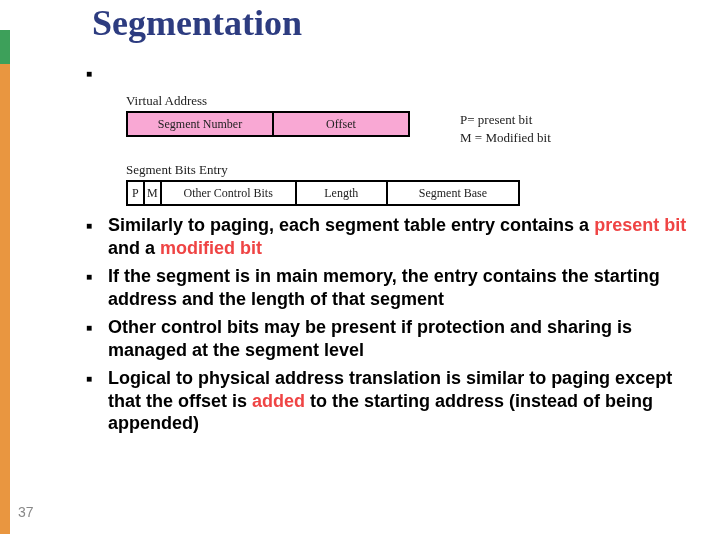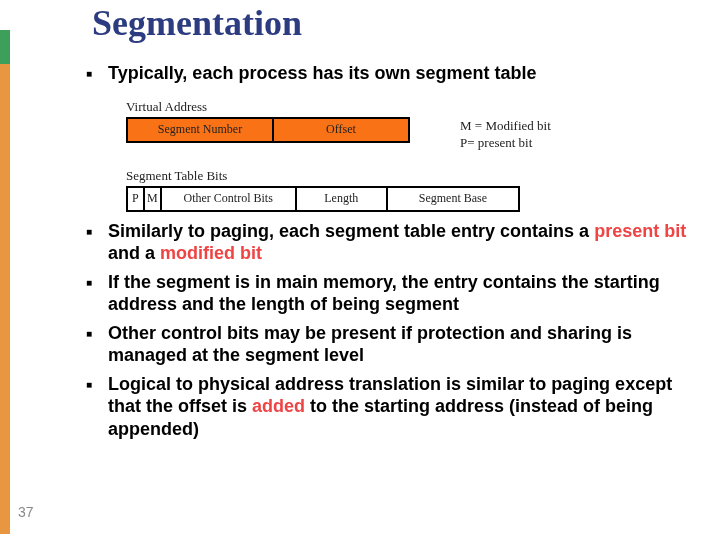--- a/index.html
+++ b/index.html
@@ -77,21 +77,21 @@
   .dlbl {
     font-size: 13px;
     margin-bottom: 2px;
     color: #222;
   }
   .addr-box {
     display: flex;
     border: 2px solid #000;
     height: 22px;
     width: 280px;
-    background: #f97316;
+    background: #f9a8d4;
   }
   .addr-box > div {
     display: flex;
     align-items: center;
     justify-content: center;
     font-size: 12px;
     color: #222;
   }
   .addr-seg { width: 145px; border-right: 2px solid #000; }
   .addr-off { width: 135px; }
@@ -144,58 +144,57 @@
 
   <div class="edge-green"></div>
   <div class="edge-orange"></div>
 
   <div class="title">Segmentation</div>
 
   <div class="content">
 
     <div class="bullet-row">
       <div class="bsym">■</div>
-      <div class="btext">Typically, each process has its own segment table</div>
     </div>
 
     <div class="diagram-area">
 
       <div class="dlbl">Virtual Address</div>
       <div class="row-addr">
         <div class="addr-box">
           <div class="addr-seg">Segment Number</div>
           <div class="addr-off">Offset</div>
         </div>
         <div class="legend">
+          <div>P= present bit</div>
           <div>M = Modified bit</div>
-          <div>P= present bit</div>
         </div>
       </div>
 
-      <div class="dlbl" style="margin-top:16px;">Segment Table Bits</div>
+      <div class="dlbl" style="margin-top:16px;">Segment Bits Entry</div>
       <div class="entry-box">
         <div class="ep">P</div>
         <div class="em">M</div>
         <div class="ec">Other Control Bits</div>
         <div class="el">Length</div>
         <div class="eb">Segment Base</div>
       </div>
 
     </div>
 
     <div class="bullet-row">
       <div class="bsym">■</div>
       <div class="btext">
         <span>Similarly to paging, each segment table entry contains a </span><span class="kw">present bit</span><span> and a </span><span class="kw">modified bit</span>
       </div>
     </div>
 
     <div class="bullet-row">
       <div class="bsym">■</div>
-      <div class="btext">If the segment is in main memory, the entry contains the starting address and the length of being segment</div>
+      <div class="btext">If the segment is in main memory, the entry contains the starting address and the length of that segment</div>
     </div>
 
     <div class="bullet-row">
       <div class="bsym">■</div>
       <div class="btext">Other control bits may be present if protection and sharing is managed at the segment level</div>
     </div>
 
     <div class="bullet-row">
       <div class="bsym">■</div>
       <div class="btext">

